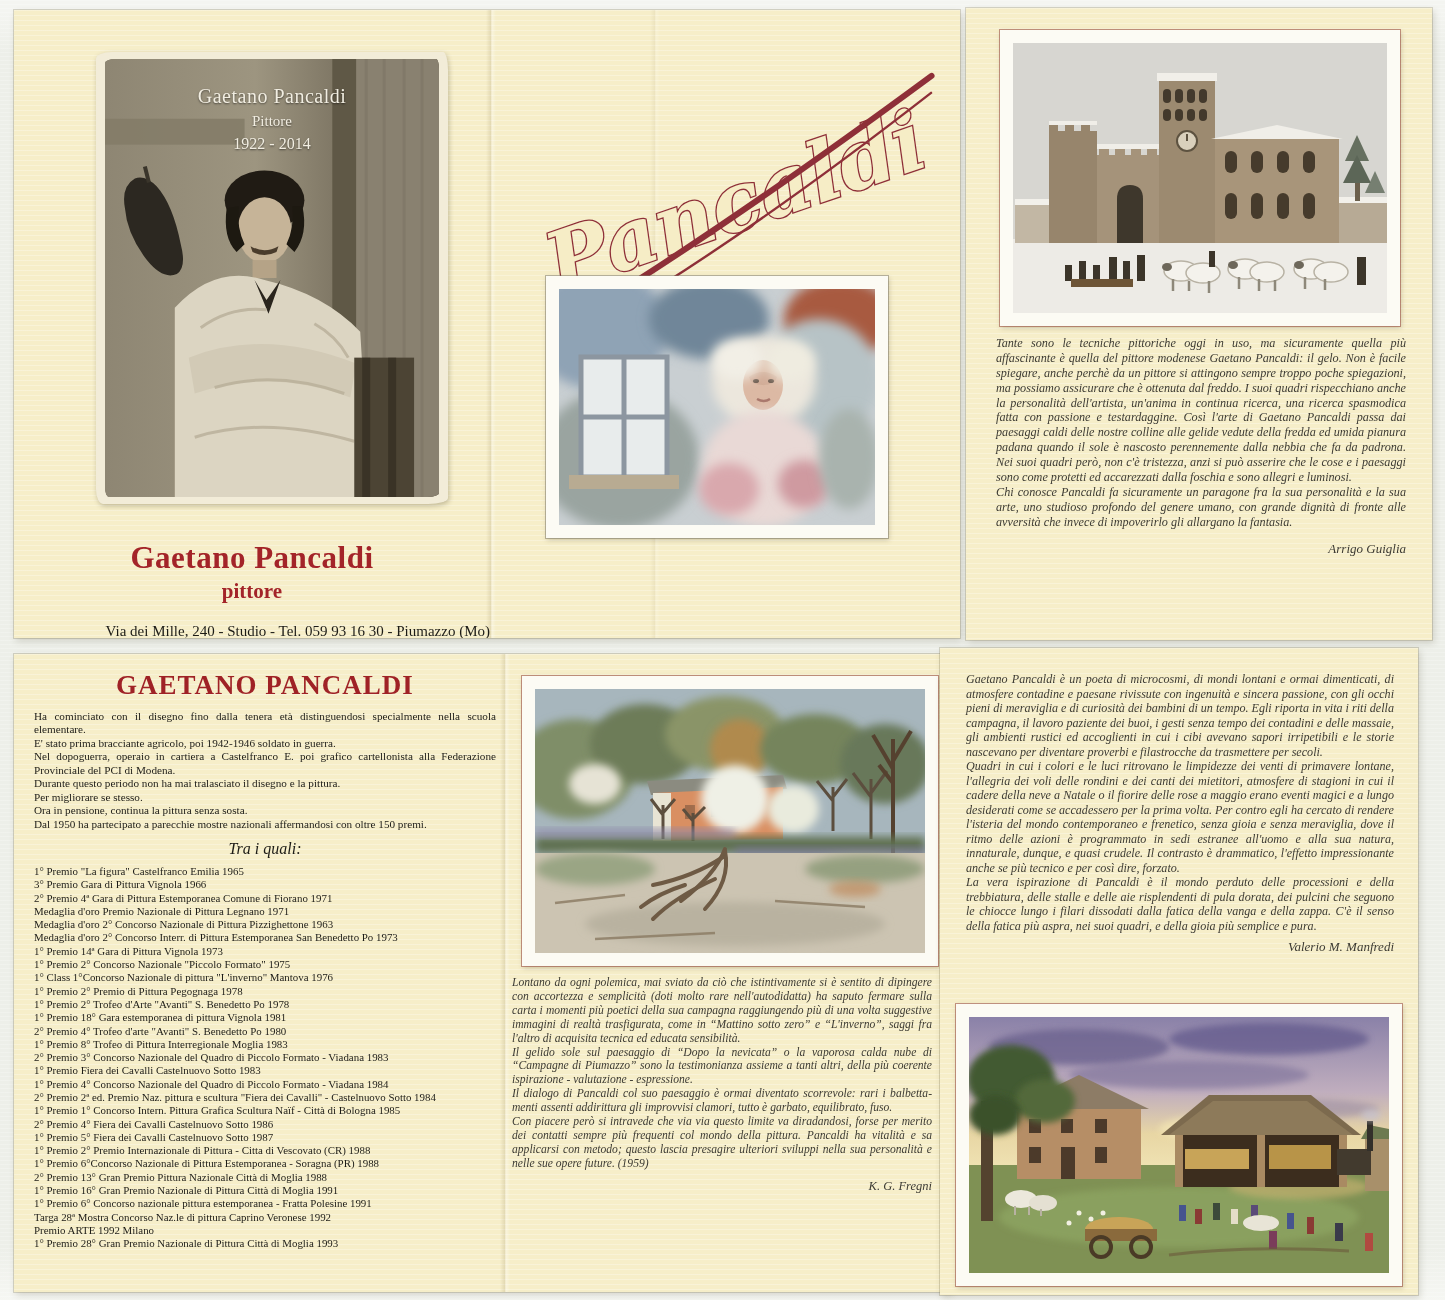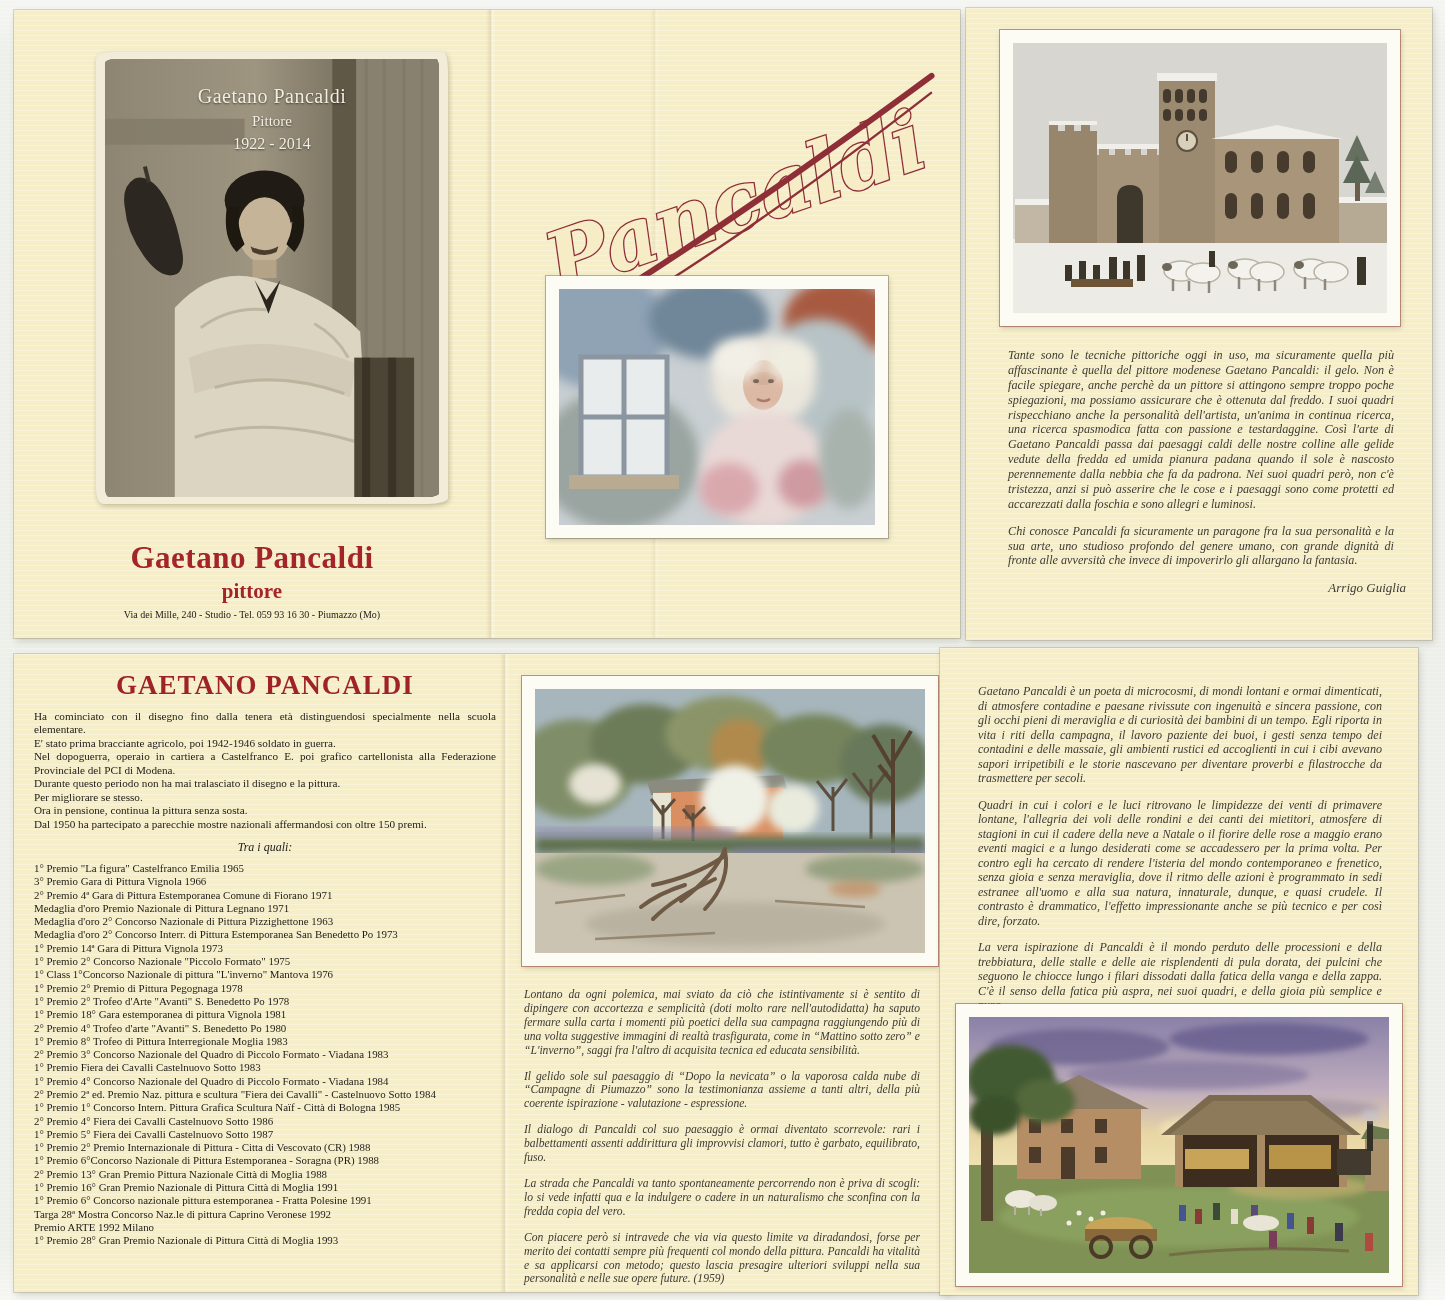--- a/index.html
+++ b/index.html
@@ -39,45 +39,45 @@
   .photo svg { position:absolute; inset:0; width:100%; height:100%; }
   .photo-caption { position:absolute; left:0; right:0; top:26px; text-align:center;
     color:#f2eee2; text-shadow:0 1px 2px rgba(0,0,0,.55); z-index:2; }
   .photo-caption .name  { font-size:20px; letter-spacing:.5px; }
   .photo-caption .role  { font-size:15px; margin-top:5px; }
   .photo-caption .years { font-size:16px; margin-top:5px; }
 
   .cover-id { position:absolute; left:0; top:530px; width:476px; text-align:center; }
   .cover-id .big   { font-size:31px; font-weight:bold; color:#a32429; letter-spacing:.5px; }
   .cover-id .small { font-size:21px; font-weight:bold; color:#a32429; margin-top:3px; }
-  .cover-id .addr  { font-size:10px; color:#1c1b16; margin-top:5px; }
+  .cover-id .addr  { font-size:15px; color:#1c1b16; margin-top:19px;text-align:right; }
 
   .sig-script { position:absolute; left:508px; top:48px; width:450px; height:260px; }
 
   
   .essay { position:absolute; font-style:italic; color:#3d3b33; text-align:justify; }
-  .essay p { margin:12px; }
+  .essay p { margin:0; }
   .essay .author { text-align:right; font-style:italic; margin-top:10px; }
 
   .tr-essay { left:30px; width:410px; top:328px; font-size:12.2px; line-height:1.22; }
   .tr-essay .author { font-size:13px; margin-top:12px; }
 
   .mid-essay { left:0; width:420px; top:322px; font-size:11.6px; line-height:1.2; }
   .mid-essay .author { font-size:12.5px; margin-top:8px; }
 
   .br-essay { left:26px; width:428px; top:24px; font-size:12.1px; line-height:1.2; }
   .br-essay .author { font-size:13px; margin-top:6px; }
 
   
   .bio-col { position:absolute; left:20px; top:16px; width:462px; color:#1d1c17; }
   .bio-col h1 { font-size:27px; font-weight:bold; color:#9f2226; text-align:center;
                 letter-spacing:1px; margin-bottom:9px; }
   .bio-text { font-size:11.2px; line-height:1.2; text-align:justify; }
   .bio-text p { margin:0; }
-  .list-intro { text-align:center; font-style:italic; font-size:12px; margin:9px 0 7px; }
+  .list-intro { text-align:center; font-style:italic; font-size:16px; margin:9px 0 7px; }
   .awards { font-size:10.9px; line-height:1.22; }
   .award { white-space:nowrap; }
 
   .wc-col { position:absolute; left:498px; top:0; width:438px; height:100%; }
 </style>
 </head>
 <body>
 
 <div class="sheet" style="left:14px; top:10px; width:946px; height:628px;">
   <div class="fold" style="left:472px;"></div>
@@ -398,21 +398,20 @@
             <line x1="60" y1="250" x2="180" y2="244"></line>
         </g>
       </svg>
     </div>
     <div class="essay mid-essay">
       <div>
 
       <p>Lontano da ogni polemica, mai sviato da ciò che istintivamente si è sentito di dipingere con accortezza e semplicità (doti molto rare nell'autodidatta) ha saputo fermare sulla carta i momenti più poetici della sua campagna raggiungendo più di una volta suggestive immagini di realtà trasfigurata, come in “Mattino sotto zero” e “L'inverno”, saggi fra l'altro di acquisita tecnica ed educata sensibilità.</p>
           <p>Il gelido sole sul paesaggio di “Dopo la nevicata” o la vaporosa calda nube di “Campagne di Piumazzo” sono la testimonianza assieme a tanti altri, della più coerente ispirazione - valutazione - espressione.</p>
           <p>Il dialogo di Pancaldi col suo paesaggio è ormai diventato scorrevole: rari i balbetta­menti assenti addirittura gli improvvisi clamori, tutto è garbato, equilibrato, fuso.</p>
-          <p>La strada che Pancaldi va tanto spontaneamente percorrendo non è priva di scogli: lo si vede infatti qua e la indulgere o cadere in un naturalismo che sconfina con la fredda copia del vero.</p>
           <p>Con piacere però si intravede che via via questo limite va diradandosi, forse per merito dei contatti sempre più frequenti col mondo della pittura. Pancaldi ha vitalità e sa applicarsi con metodo; questo lascia presagire ulteriori sviluppi nella sua personalità e nelle sue opere future. (1959)</p>
         </div>
       <div class="author">K. G. Fregni</div>
     </div>
   </div>
 </div>
 
 <div class="sheet" style="left:940px; top:648px; width:478px; height:647px;">
 
   <div class="essay br-essay">

